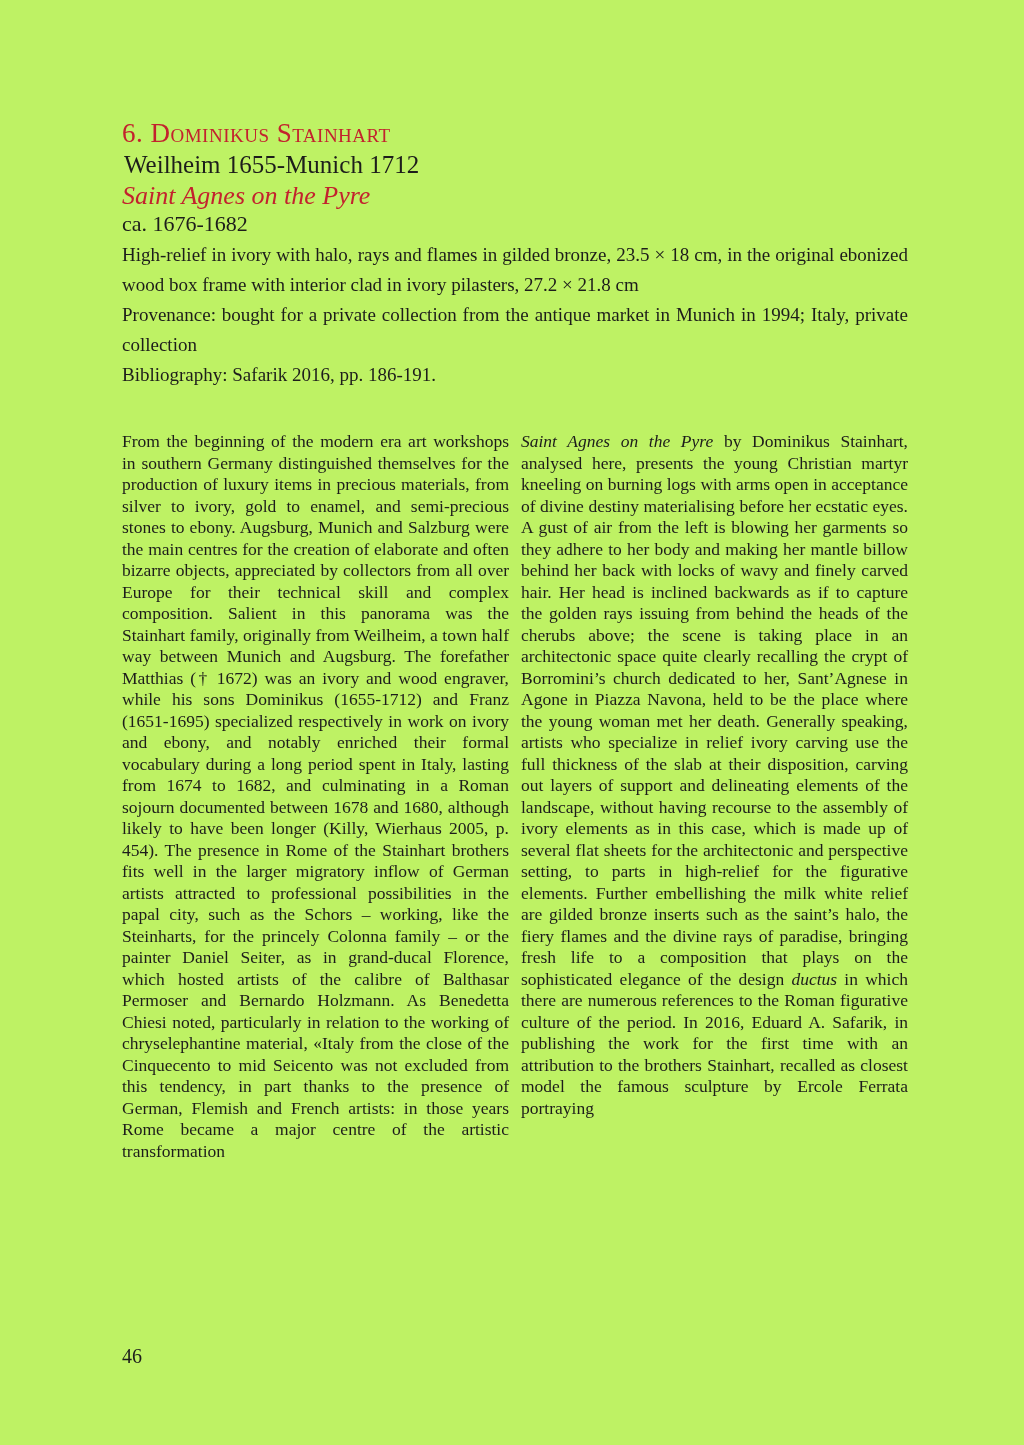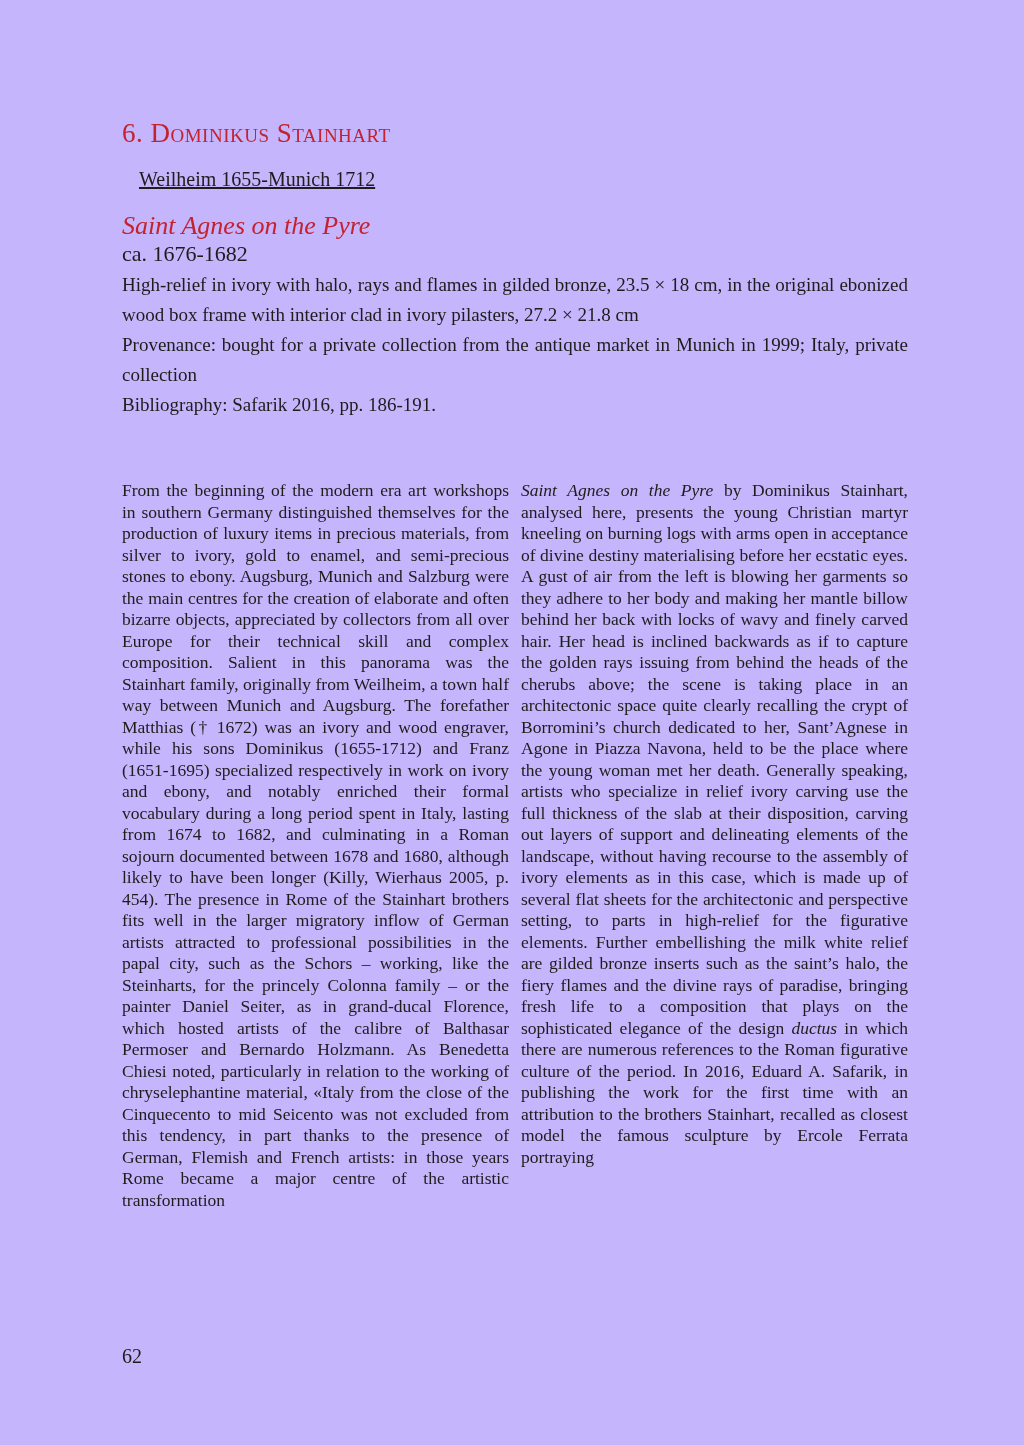--- a/index.html
+++ b/index.html
@@ -1,45 +1,44 @@
 <!DOCTYPE html>
 <html><head>
 <meta charset="utf-8">
 <style>
   html, body { margin: 0; padding: 0; background: #e8e8e8; }
   .page {
     position: relative;
     width: 1024px;
     height: 1445px;
     margin: 0 auto;
-    background: #c4b5fd;
+    background: #bef264;
     font-family: "Liberation Serif", serif;
     color: #1d1d1b;
     box-sizing: border-box;
   }
   .content {
     position: absolute;
     left: 122px;
     top: 118px;
     width: 786px;
   }
   .entry-title {
     font-size: 27px;
     line-height: 30px;
     font-weight: normal;
     font-variant: small-caps;
     letter-spacing: 0.5px;
     color: #c3222e;
     margin: 0;
   }
   .life-dates {
-    font-size: 20px;
+    font-size: 25px;
     line-height: 29px;
-    margin: 17px;
-    text-decoration: underline;
+    margin: 2px;
   }
   .artwork-title {
     font-size: 26px;
     line-height: 29px;
     font-style: italic;
     color: #c3222e;
     margin: 0;
   }
   .dating {
     font-size: 22px;
@@ -48,21 +47,21 @@
   }
   .tombstone {
     font-size: 19px;
     line-height: 30px;
     text-align: justify;
     margin: 0;
   }
   .columns {
     display: flex;
     gap: 12px;
-    margin-top: 60px;
+    margin-top: 41px;
   }
   .column {
     flex: 1 1 0;
     min-width: 0;
   }
   .body-par {
     font-size: 17.5px;
     line-height: 21.5px;
     text-align: justify;
     margin: 0;
@@ -81,29 +80,29 @@
 
 <div class="page">
   <div class="content">
 
     <div>
       <h1 class="entry-title">6. Dominikus Stainhart</h1>
       <p class="life-dates">Weilheim 1655-Munich 1712</p>
       <p class="artwork-title">Saint Agnes on the Pyre</p>
       <p class="dating">ca. 1676-1682</p>
       <p class="tombstone">High-relief in ivory with halo, rays and flames in gilded bronze, 23.5 × 18 cm, in the original ebonized wood box frame with interior clad in ivory pilasters, 27.2 × 21.8 cm</p>
-      <p class="tombstone">Provenance: bought for a private collection from the antique market in Munich in 1999; Italy, private collection</p>
+      <p class="tombstone">Provenance: bought for a private collection from the antique market in Munich in 1994; Italy, private collection</p>
       <p class="tombstone">Bibliography: Safarik 2016, pp. 186-191.</p>
     </div>
 
     <div class="columns">
       <div class="column">
         <p class="body-par"><span>From the beginning of the modern era art workshops in southern Germany distinguished themselves for the production of luxury items in precious materials, from silver to ivory, gold to enamel, and semi-precious stones to ebony. Augsburg, Munich and Salzburg were the main centres for the creation of elaborate and often bizarre objects, appreciated by collectors from all over Europe for their technical skill and complex composition. Salient in this panorama was the Stainhart family, originally from Weilheim, a town half way between Munich and Augsburg. The forefather Matthias († 1672) was an ivory and wood engraver, while his sons Dominikus (1655-1712) and Franz (1651-1695) specialized respectively in work on ivory and ebony, and notably enriched their formal vocabulary during a long period spent in Italy, lasting from 1674 to 1682, and culminating in a Roman sojourn documented between 1678 and 1680, although likely to have been longer (Killy, Wierhaus 2005, p. 454). The presence in Rome of the Stainhart brothers fits well in the larger migratory inflow of German artists attracted to professional possibilities in the papal city, such as the Schors – working, like the Steinharts, for the princely Colonna family – or the painter Daniel Seiter, as in grand-ducal Florence, which hosted artists of the calibre of Balthasar Permoser and Bernardo Holzmann. As Benedetta Chiesi noted, particularly in relation to the working of chryselephantine material, «Italy from the close of the Cinquecento to mid Seicento was not excluded from this tendency, in part thanks to the presence of German, Flemish and French artists: in those years Rome became a major centre of the artistic transformation</span></p>
       </div>
       <div class="column">
         <p class="body-par"><span class="italic">Saint Agnes on the Pyre</span><span> by Dominikus Stainhart, analysed here, presents the young Christian martyr kneeling on burning logs with arms open in acceptance of divine destiny materialising before her ecstatic eyes. A gust of air from the left is blowing her garments so they adhere to her body and making her mantle billow behind her back with locks of wavy and finely carved hair. Her head is inclined backwards as if to capture the golden rays issuing from behind the heads of the cherubs above; the scene is taking place in an architectonic space quite clearly recalling the crypt of Borromini’s church dedicated to her, Sant’Agnese in Agone in Piazza Navona, held to be the place where the young woman met her death. Generally speaking, artists who specialize in relief ivory carving use the full thickness of the slab at their disposition, carving out layers of support and delineating elements of the landscape, without having recourse to the assembly of ivory elements as in this case, which is made up of several flat sheets for the architectonic and perspective setting, to parts in high-relief for the figurative elements. Further embellishing the milk white relief are gilded bronze inserts such as the saint’s halo, the fiery flames and the divine rays of paradise, bringing fresh life to a composition that plays on the sophisticated elegance of the design </span><span class="italic">ductus</span><span> in which there are numerous references to the Roman figurative culture of the period. In 2016, Eduard A. Safarik, in publishing the work for the first time with an attribution to the brothers Stainhart, recalled as closest model the famous sculpture by Ercole Ferrata portraying</span></p>
       </div>
     </div>
 
   </div>
 
-  <div class="page-number">62</div>
+  <div class="page-number">46</div>
 </div>
 
 </body></html>

